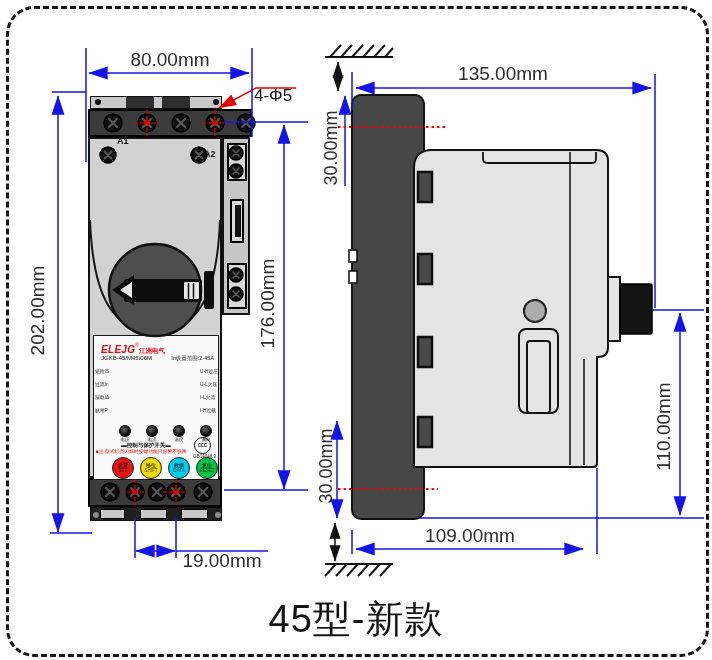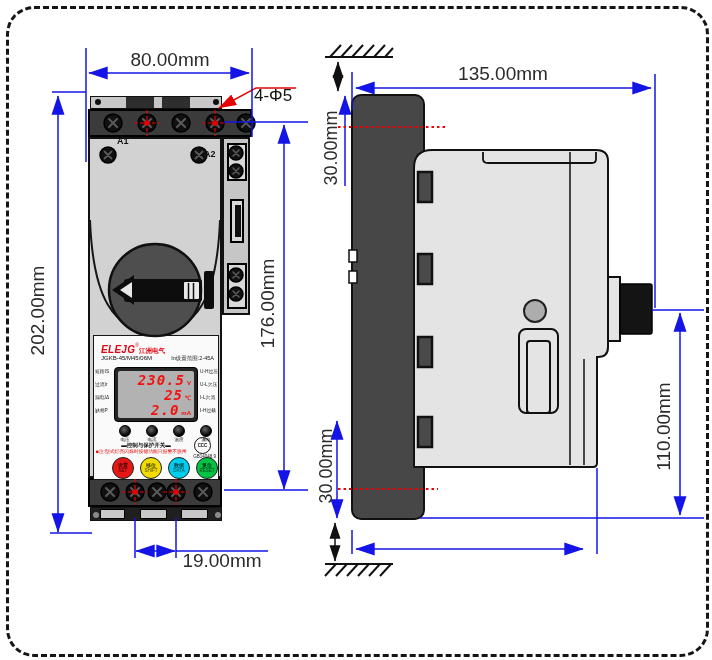--- a/index.html
+++ b/index.html
@@ -77,36 +77,20 @@
   </div>
 
   <div id="panel" class="abs">
     <div class="brandline">
       <span class="brand-main">ELEJG</span><span class="brand-reg">®</span><span class="brand-cn">江洲电气</span>
     </div>
     <div class="modelline">
       <span class="model-t">JGKB-45/M45/06M</span>
       <span class="range-t">In设置范围:2-45A</span>
     </div>
-    <div id="lcd-bezel">
-      <div id="lcd">
-        <div class="lcd-row">
-          <span class="lcd-val">230.5</span>
-          <span class="lcd-unit">V</span>
-        </div>
-        <div class="lcd-row">
-          <span class="lcd-val">25</span>
-          <span class="lcd-unit">℃</span>
-        </div>
-        <div class="lcd-row">
-          <span class="lcd-val">2.0</span>
-          <span class="lcd-unit">mA</span>
-        </div>
-      </div>
-    </div>
     <div class="sidelab" style="left:1px;top:34px;">短路IS</div>
     <div class="sidelab" style="left:1px;top:47px;">过流Ir</div>
     <div class="sidelab" style="left:1px;top:60px;">漏电IΔ</div>
     <div class="sidelab" style="left:1px;top:73px;">缺相P</div>
     <div class="sidelab" style="left:106px;top:34px;">U-H过压</div>
     <div class="sidelab" style="left:106px;top:47px;">U-L欠压</div>
     <div class="sidelab" style="left:106px;top:60px;">I-L欠流</div>
     <div class="sidelab" style="left:106px;top:73px;">I-H过载</div>
 
     <div class="ind-btn" style="left:25px;top:89px;"></div>
@@ -364,14 +348,16 @@
   <div class="abs dim c rot" style="left:212px;top:294px;width:110px;">176.00mm</div>
   <div class="abs dim c" style="left:178px;top:527px;width:88px;margin-top:24px;">19.00mm</div>
 
   <div class="abs termlab" style="left:117px;top:136px;">A1</div>
   <div class="abs termlab" style="left:156px;top:149px;margin-left:48px;">A2</div>
 
   <div class="abs dim c" style="left:448px;top:64px;width:110px;">135.00mm</div>
   <div class="abs dim c rot" style="left:281px;top:139px;width:100px;font-size:18px;">30.00mm</div>
   <div class="abs dim c rot" style="left:276px;top:457px;width:100px;font-size:18px;">30.00mm</div>
   <div class="abs dim c rot" style="left:608px;top:417px;width:110px;">110.00mm</div>
-
+  <div class="abs dim c" style="left:415px;top:526px;width:110px;">109.00mm</div>
+
+  <div id="title" class="abs">45型-新款</div>
 </div>
 
 </body></html>

